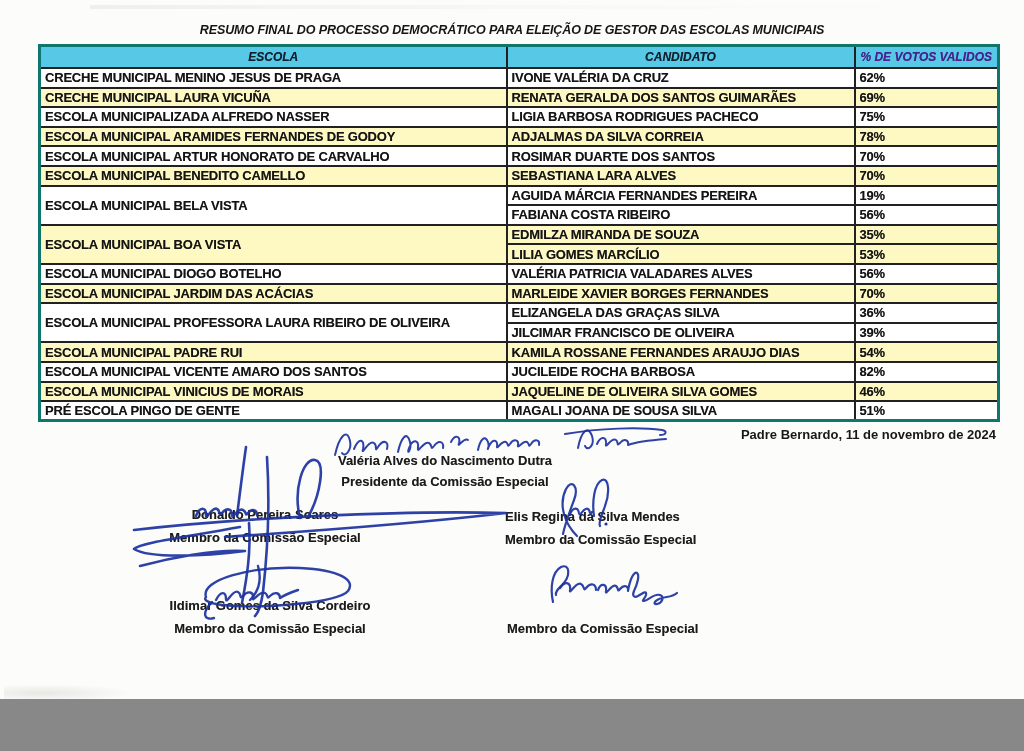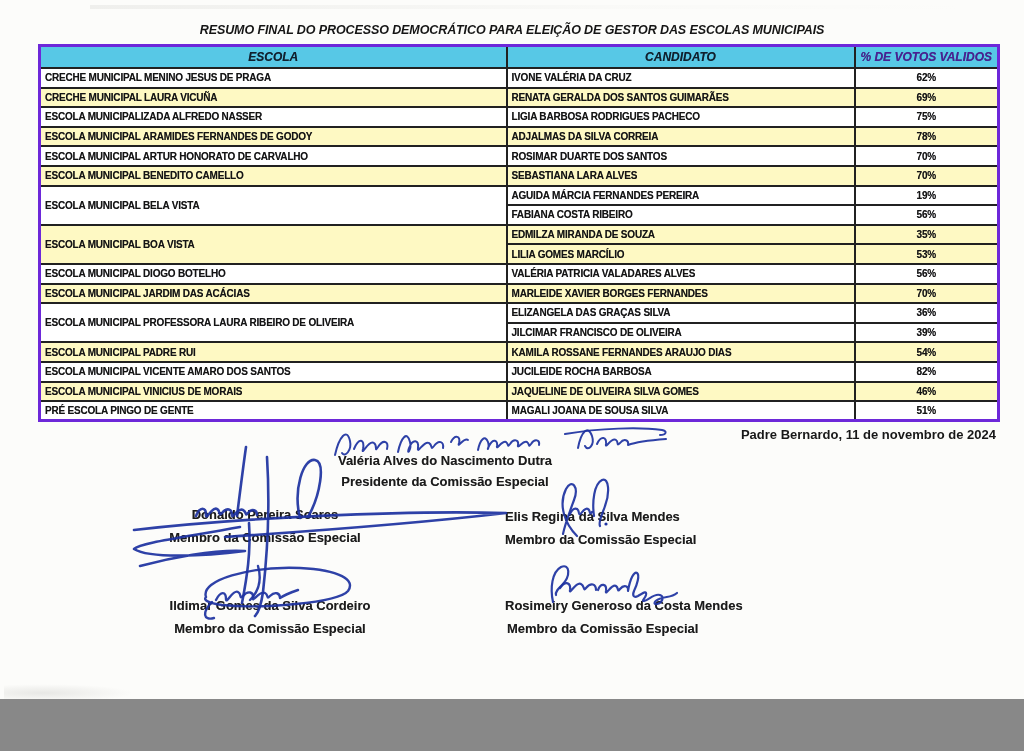--- a/index.html
+++ b/index.html
@@ -21,37 +21,37 @@
     background:rgba(190,190,184,0.25); filter:blur(1.5px); }
 
   .title{
     position:absolute; top:23px; left:0; width:100%;
     text-align:center; font-size:12.5px; font-weight:bold; font-style:italic;
     letter-spacing:-0.1px; color:#151515;
   }
   table.results{
     position:absolute; left:38px; top:44px; width:959px;
     border-collapse:collapse; table-layout:fixed; background:#fff;
-    border:3px solid #6d28d9;
+    border:3px solid #0f766e;
   }
   .results col.c1{ width:467px; }
   .results col.c2{ width:348px; }
   .results col.c3{ width:144px; }
   .results th, .results td{
     border:2px solid #212121; padding:0 4px;
     font-weight:bold; overflow:hidden; white-space:nowrap;
     text-shadow:0 0 0.4px rgba(10,10,20,0.5);
   }
   .results th{
     height:20px; font-size:12px; font-style:italic; text-align:center;
     color:#10202e;
   }
   .results tbody tr{ height:19.6px; }
-  .results tbody td{ font-size:10px; letter-spacing:-0.2px; }
-  td.pct{ text-align:center; }
+  .results tbody td{ font-size:13px; letter-spacing:-0.2px; }
+  td.pct{ text-align:left; }
   td.shaded{ background:#fef9c3; }
 
   .dateline{
     position:absolute; top:427px; right:28px;
     font-size:13px; font-weight:bold; color:#181818;margin-left:30px;
   }
   .sig-name,.sig-role{
     position:absolute; font-size:13px; font-weight:bold; color:#1b1b1b;
     text-shadow:0 0 0.4px rgba(10,10,10,0.4);
   }
@@ -182,21 +182,20 @@
 
   <div class="sig-name ctr" style="left:110px; top:507px; width:310px;">Donaldo Pereira Soares</div>
   <div class="sig-role ctr" style="left:110px; top:530px; width:310px;">Membro da Comissão  Especial</div>
 
   <div class="sig-name" style="left:505px; top:509px;">Elis Regina da Silva Mendes</div>
   <div class="sig-role" style="left:505px; top:532px;">Membro da Comissão  Especial</div>
 
   <div class="sig-name ctr" style="left:115px; top:598px; width:310px;">Ildimar Gomes da Silva Cordeiro</div>
   <div class="sig-role ctr" style="left:115px; top:621px; width:310px;">Membro da Comissão  Especial</div>
 
-  <div class="sig-name" style="left:505px; top:598px;">Rosimeiry Generoso da Costa Mendes</div>
   <div class="sig-role" style="left:507px; top:621px;">Membro da Comissão  Especial</div>
 
   <svg class="ink" width="1024" height="751" viewBox="0 0 1024 751">
 
     <g stroke-width="2">
       <path d="M335,455 c4,-18 12,-28 15,-14 c2,9 -5,17 -8,12 m12,-4 c5,-12 11,-10 9,0 c-2,8 6,-10 11,-6 c4,3 0,10 4,4 c5,-8 11,-6 9,2"></path>
       <path d="M398,452 c3,-14 9,-22 12,-10 c2,8 -4,14 -1,6 c4,-10 10,-8 9,0 c-1,7 6,-8 11,-5 c4,2 1,8 5,3 c5,-7 10,-4 9,2 m8,-6 c4,-8 10,-6 8,1 c-2,6 5,-6 9,-3"></path>
       <path d="M478,450 c2,-10 7,-16 10,-8 c2,6 -2,10 1,4 c4,-8 9,-6 8,0 c-1,5 5,-6 9,-4 c3,2 1,6 4,2 c4,-6 9,-4 8,1 c-1,5 5,-5 9,-3 c3,2 1,6 4,2 c4,-6 9,-4 8,1"></path>
       <path d="M578,448 c3,-16 10,-24 14,-12 c3,9 -4,16 -7,10 m12,-2 c4,-9 10,-7 9,0 c-1,6 5,-7 10,-4 c3,2 0,7 4,3 c4,-5 9,-3 8,2 c8,-3 25,-5 38,-6"></path>
       <path d="M565,434 C600,428 640,427 662,430 c6,1 4,5 -2,5"></path>

